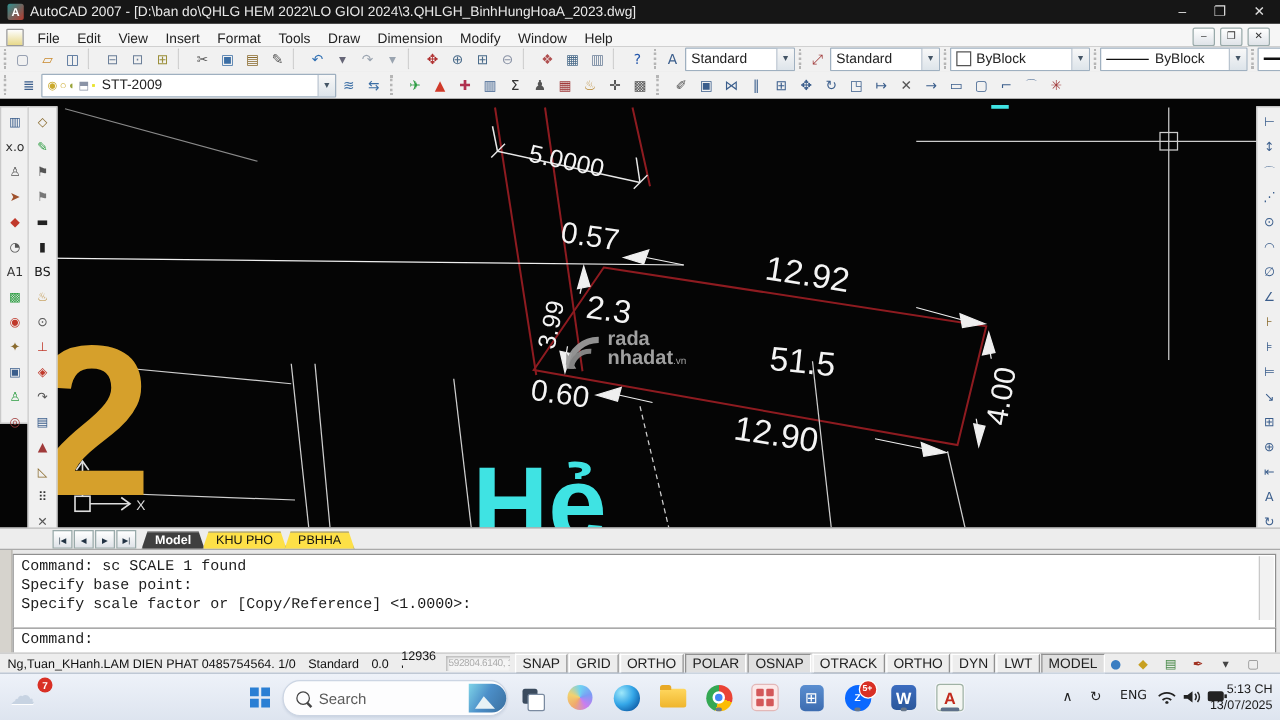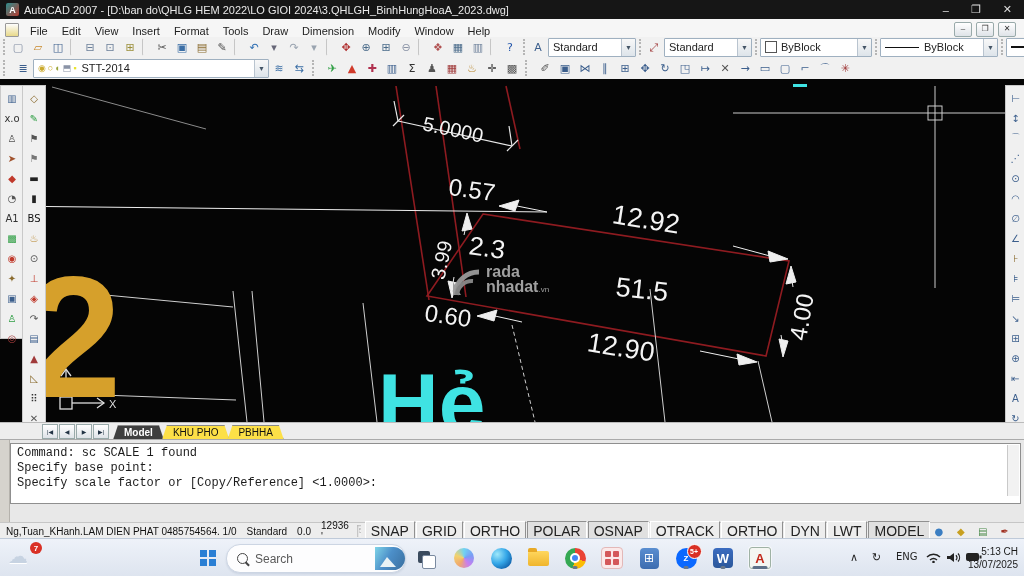--- a/index.html
+++ b/index.html
@@ -70,21 +70,21 @@
   #cmd-prompt{position:absolute;left:10px;top:62px;right:3px;height:18px;background:#fff;border:1px solid #8f8f8f;
     padding:1px 6px;font-family:"Liberation Mono",monospace;font-size:12px;color:#1c1c1c;}
   
   #statusbar{left:0;top:522px;width:1024px;height:16px;background:#ededed;border-top:1px solid #c6c6c6;
     display:flex;align-items:center;font-size:10px;color:#111;}
   #status-left{margin-left:6px;white-space:nowrap;}
   .status-num{margin-left:10px;}
   #coords{margin-left:8px;width:92px;height:12px;background:#f5f5f5;box-shadow:inset 1px 1px 2px #b5b5b5;
     color:#ababab;font-size:8px;line-height:12px;padding:0 2px;white-space:nowrap;overflow:hidden;letter-spacing:-.3px;}
   #toggles{display:flex;margin-left:4px;}
-  .toggle{font-size:14px;padding:1px 5px;border:1px solid;border-color:#fff #909090 #909090 #fff;
+  .toggle{font-size:11px;padding:1px 5px;border:1px solid;border-color:#fff #909090 #909090 #fff;
     background:#ededed;margin-right:1px;color:#222;}
   .toggle.pressed{border-color:#909090 #fff #fff #909090;background:#e0e0e0;}
   #tray{margin-left:auto;display:flex;align-items:center;gap:7px;padding-right:14px;}
   #tray .ticon{width:13px;height:13px;font-size:10px;}
   
   #taskbar{left:0;top:538px;width:1024px;height:38px;background:linear-gradient(#eef2f9,#dde4ef);
     border-top:1px solid #bfcad9;}
   .tb-item{position:absolute;top:7px;width:24px;height:24px;display:flex;align-items:center;justify-content:center;}
   .dot{position:absolute;bottom:1px;left:50%;transform:translateX(-50%);width:5px;height:3px;border-radius:2px;background:#68788c;}
   .activebar{position:absolute;bottom:1px;left:50%;transform:translateX(-50%);width:15px;height:3px;border-radius:2px;background:#5d7089;}
@@ -224,21 +224,21 @@
   <span class="grip"></span>
   <span class="ticon" style="color:#3b5e8c;">≣</span>
   <span class="combo" style="width:230px;">
     <span style="display:flex;gap:2px;align-items:center;font-size:9px;">
         <span style="color: rgb(202, 169, 44);">◉</span>
         <span style="color: rgb(202, 169, 44);">○</span>
         <span style="color: rgb(154, 164, 58);">◐</span>
         <span style="color: rgb(138, 147, 166);">⬒</span>
         <span style="color: rgb(232, 227, 44);">▪</span>
       </span>
-    <span style="margin-left:5px;">STT-2014</span>
+    <span style="margin-left:5px;">STT-2009</span>
     <span class="arrow">▼</span>
   </span>
   <span style="display:flex;align-items:center;">
       <span class="ticon" style="color: rgb(59, 110, 165);">≋</span>
       <span class="ticon" style="color: rgb(59, 110, 165);">⇆</span>
     </span>
   <span class="grip"></span>
   <span style="display:flex;align-items:center;">
       <span class="ticon" style="color: rgb(47, 158, 68);">✈</span>
       <span class="ticon" style="color: rgb(208, 58, 42);">▲</span>
@@ -441,20 +441,21 @@
 <div id="command" class="abs">
   <div id="cmd-gutter"></div>
   <div id="cmd-history">
     <div>
         <div>Command: sc SCALE 1 found</div>
         <div>Specify base point:</div>
         <div>Specify scale factor or [Copy/Reference] &lt;1.0000&gt;:</div>
       </div>
     <div id="cmd-scroll"></div>
   </div>
+  <div id="cmd-prompt">Command:</div>
 </div>
 
 <div id="statusbar" class="abs">
   <span id="status-left">Ng,Tuan_KHanh.LAM DIEN PHAT 0485754564. 1/0</span>
   <span class="status-num">Standard</span>
   <span class="status-num">0.0</span>
   <span class="status-num">12936 '</span>
   <span id="coords">592804.6140, 1192487.8170, 0.0000</span>
   <span id="toggles">
       <span class="toggle">SNAP</span>

